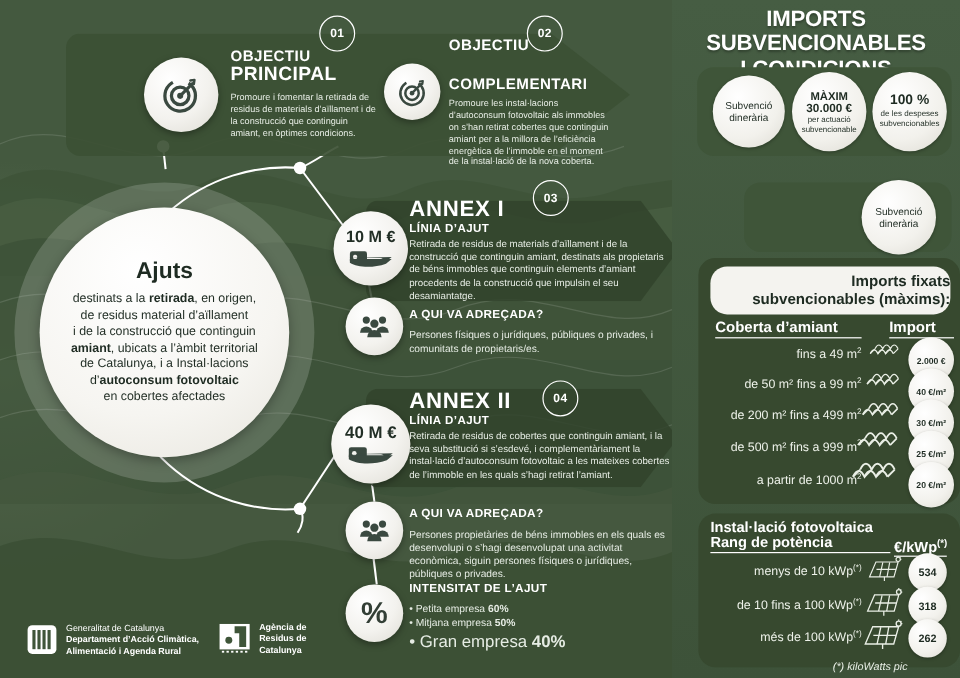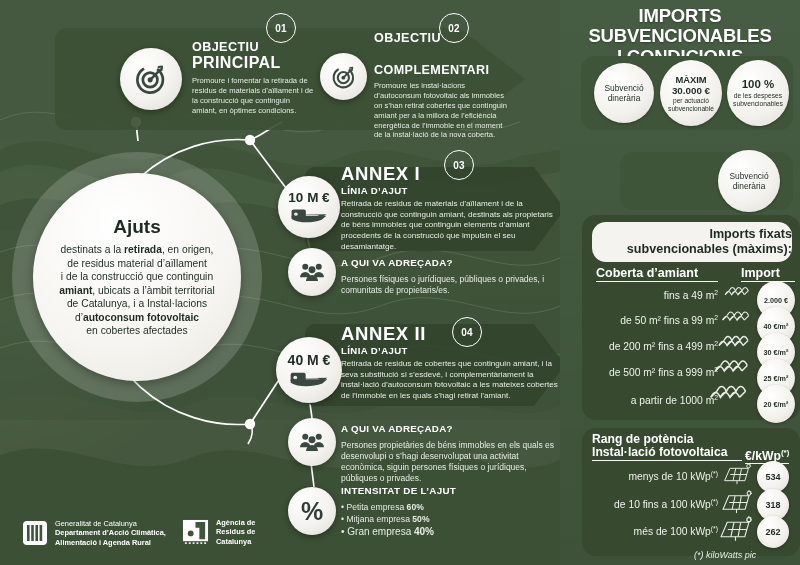--- a/index.html
+++ b/index.html
@@ -268,21 +268,21 @@
     <div class="blk-title" style="font-size:9.8px;letter-spacing:.3px;">INTENSITAT DE L’AJUT</div>
     <div style="margin-top:4px;">
       <div style="color:#e6ece4;font-size:8.6px;line-height:1.42;">
         • <span>Petita empresa</span>
         <b>60%</b>
       </div>
       <div style="color:#e6ece4;font-size:8.6px;line-height:1.42;">
         • <span>Mitjana empresa</span>
         <b>50%</b>
       </div>
-      <div style="color:#e6ece4;font-size:10px;line-height:1.42;">
+      <div style="color:#e6ece4;font-size:14px;line-height:1.42;">
         • <span>Gran empresa</span>
         <b>40%</b>
       </div>
     </div>
   </div>
 
   <div style="position:absolute;left:22px;top:519px;display:flex;align-items:center;gap:7px;">
     <svg width="26" height="26" viewBox="0 0 26 26">
       <rect x="1" y="1" width="24" height="24" rx="4" fill="#ffffff"></rect>
       <g fill="#3f5539">
@@ -406,22 +406,22 @@
         <path d="M4 14 q4 -8 8 0 q4 -8 8 0 q4 -8 8 0"></path>
         <path d="M9 9 q4 -8 8 0 q4 -8 8 0 q4 -8 8 0"></path>
         <path d="M4 14 L9 9 M12 14 L17 9 M20 14 L25 9 M28 14 L33 9"></path>
       </g>
     </svg>
   <div class="val-circle" style="left:757px;top:385px;width:38px;height:38px;font-size:7.2px;font-weight:bold;">20 €/m²</div>
 
   <div class="rp-card-dk" style="left:582px;top:428px;width:218px;height:128px;"></div>
 
   <div style="position:absolute;left:592px;top:433px;width:150px;border-bottom:1.4px solid #fff;">
+    <div style="color:#fff;font-weight:bold;font-size:12.2px;line-height:1.1;">Instal·lació fotovoltaica</div>
     <div style="color:#fff;font-weight:bold;font-size:12.2px;line-height:1.1;">Rang de potència</div>
-    <div style="color:#fff;font-weight:bold;font-size:12.2px;line-height:1.1;">Instal·lació fotovoltaica</div>
   </div>
   <div style="position:absolute;left:745px;top:448px;border-bottom:1.4px solid #fff;color:#fff;font-weight:bold;font-size:12.2px;"><span>€/kWp</span><span class="sup">(*)</span></div>
 
   <div class="tbl-row-lab" style="left:590px;top:470px;width:128px;"><span>menys de 10 kWp</span><span class="sup">(*)</span></div>
   <svg style="position:absolute;left:722px;top:463px;" width="30" height="23" viewBox="0 0 34 26">
       <g stroke="#e9eee5" stroke-width="1.1" fill="none">
         <path d="M3 20 L9 6 L30 6 L26 20 Z"></path>
         <path d="M9.5 13 L28 13 M15.5 6.4 L12.5 20 M22 6.4 L19.5 20"></path>
         <path d="M17 24 L17 20"></path>
         <circle cx="30" cy="3.5" r="2"></circle>

